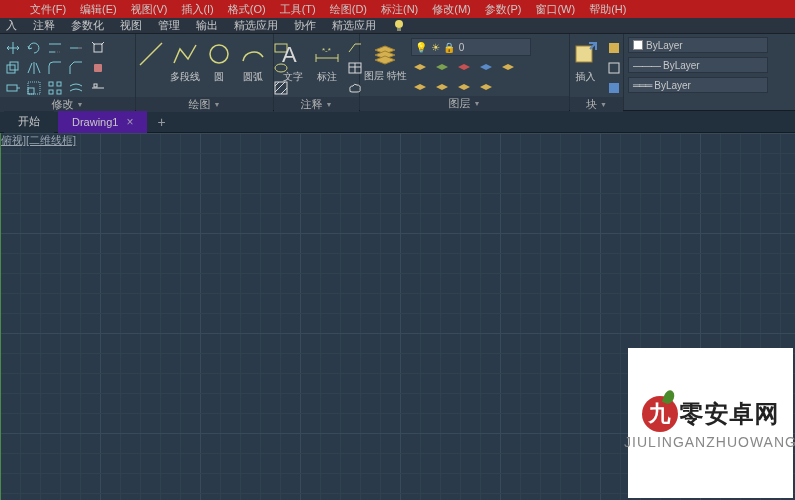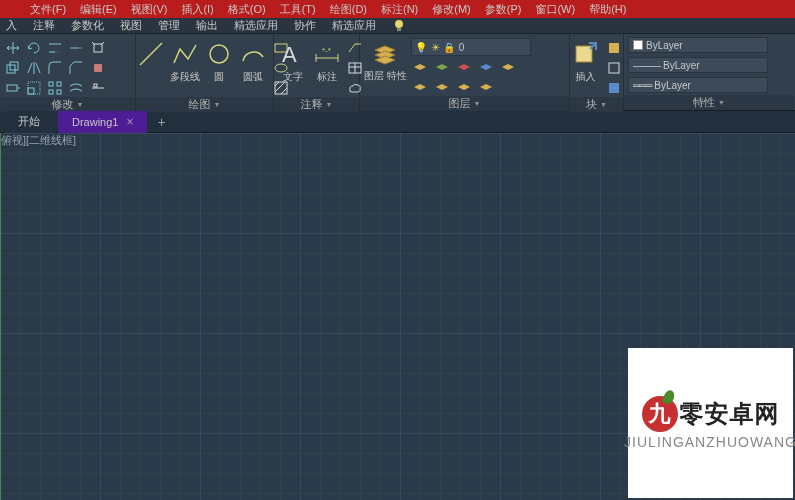--- a/index.html
+++ b/index.html
@@ -38,21 +38,21 @@
 
 
 .doctabs { height:22px; background:#22303e; display:flex; align-items:center; padding-left:4px; gap:4px; border-bottom:1px solid #151b22; }
 .doctab { height:22px; padding:0 14px; display:flex; align-items:center; background:#22303e; font-size:11px; position:relative; }
 .doctab.active { background:#4c1d95; }
 .closex { margin-left:8px; font-size:12px; opacity:.7; }
 .addtab { width:20px; height:20px; display:flex; align-items:center; justify-content:center; font-size:14px; opacity:.7; }
 
 
 .canvas { position:relative; height:367px; background:#2a3a4a; overflow:hidden; }
-.viewlabel { position:absolute; top:0; left:0; font-size:11px; color:#9aa5b0; background:rgba(0,0,0,0.05); padding:0 1px; }
+.viewlabel { position:absolute; top:0; left:0; font-size:11px; color:#9aa5b0; background:rgba(0,0,0,0.05); padding:0 1px;text-decoration:underline; }
 .grid { position:absolute; inset:0; }
 .gridline-v { position:absolute; top:0; bottom:0; width:1px; background:#31424f; }
 .gridline-h { position:absolute; left:0; right:0; height:1px; background:#31424f; }
 .gridline-v.major { background:#374b5a; }
 .gridline-h.major { background:#374b5a; }
 .axis-v { position:absolute; left:0; top:0; bottom:0; width:1px; background:#4a8a4a; }
 
 
 .watermark { position:absolute; right:2px; bottom:2px; width:165px; height:150px; background:#fff; display:flex; flex-direction:column; align-items:center; justify-content:center; }
 .wm-logo { display:flex; align-items:center; gap:2px; }
@@ -444,24 +444,20 @@
         <div class="layerrow">
             <span style="letter-spacing:-1px">———</span>
             <span>ByLayer</span>
           </div>
         <div class="layerrow">
             <span style="letter-spacing:-1px">═══</span>
             <span>ByLayer</span>
           </div>
       </div>
     </div>
-    <div class="panel-title">
-        <span>特性</span>
-        <span class="dropdown-arrow">▼</span>
-      </div>
   </div>
 
 </div>
 
 <div class="doctabs">
   <div class="doctab">
       <span>开始</span>
     </div>
   <div class="doctab active">
     <span>Drawing1</span>

